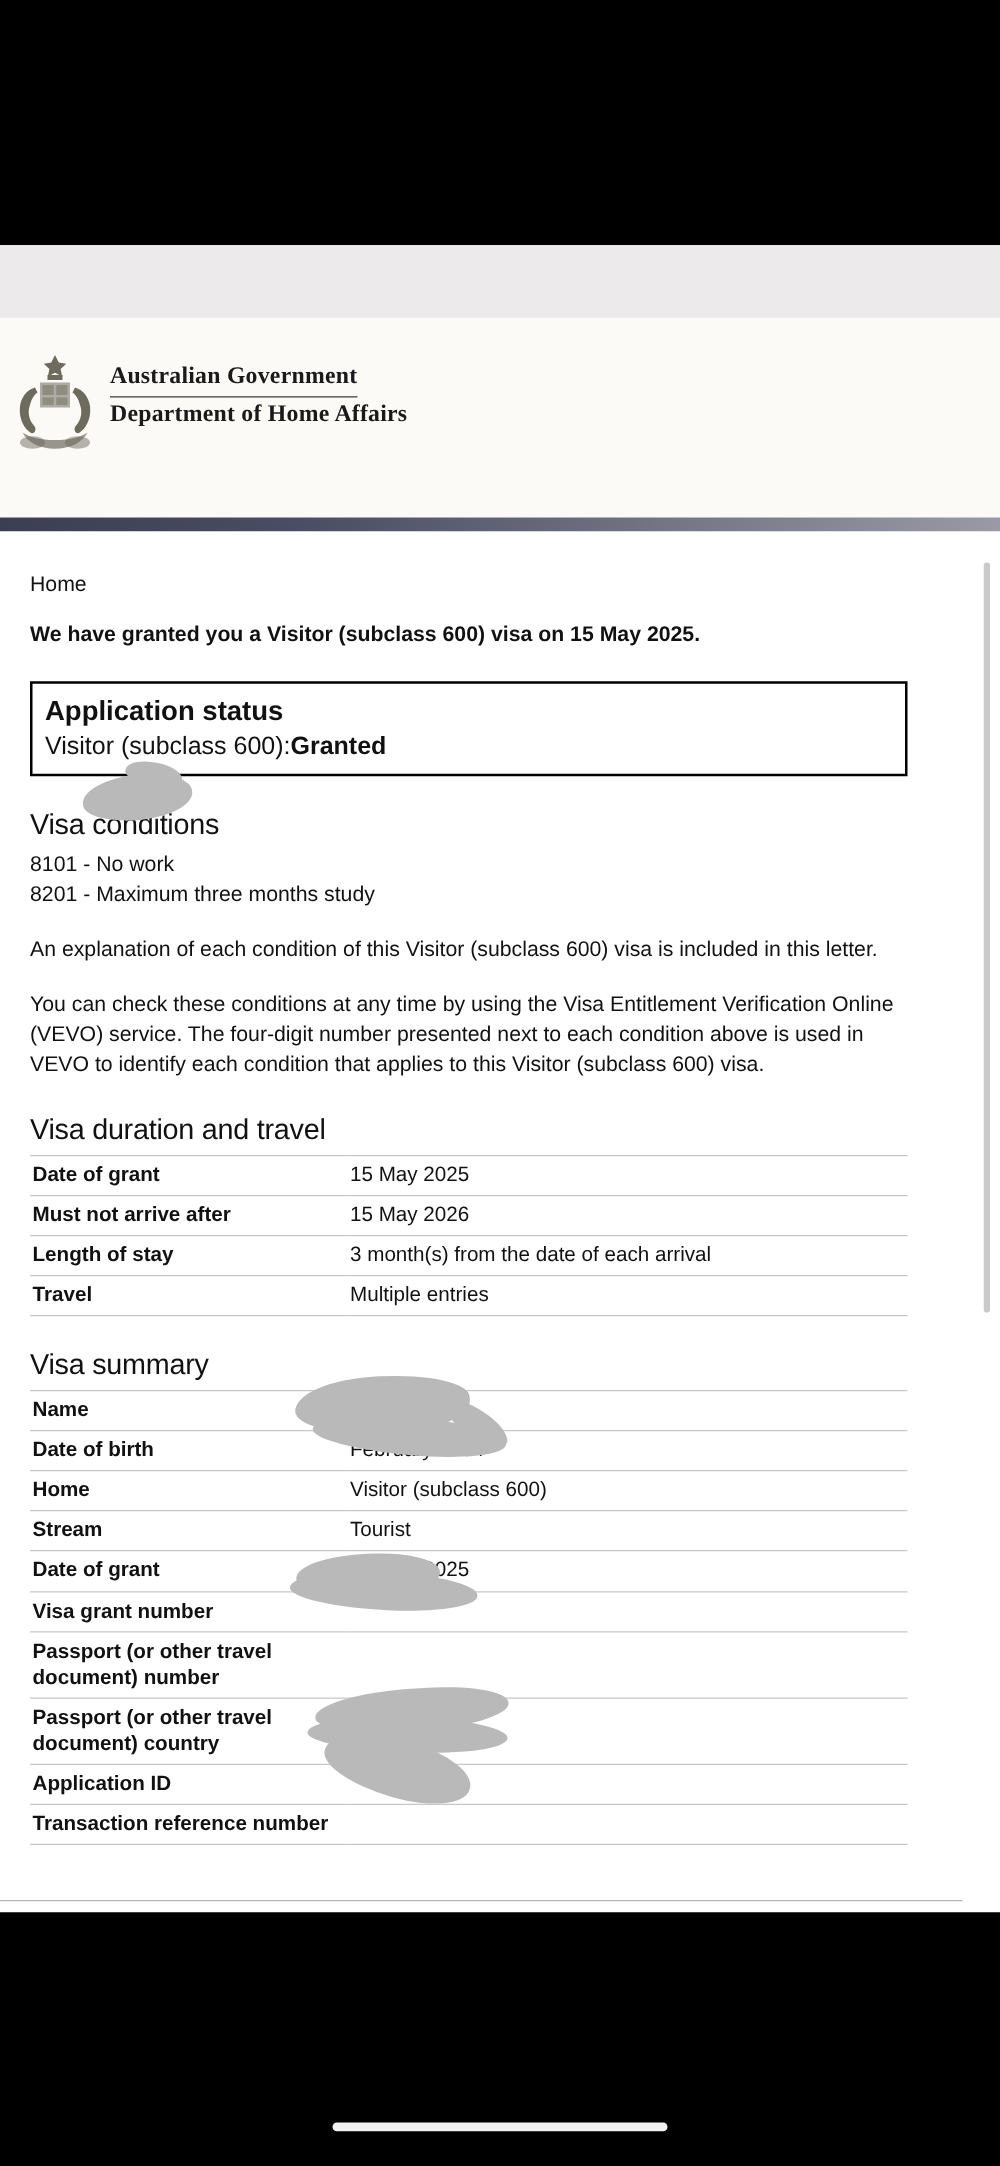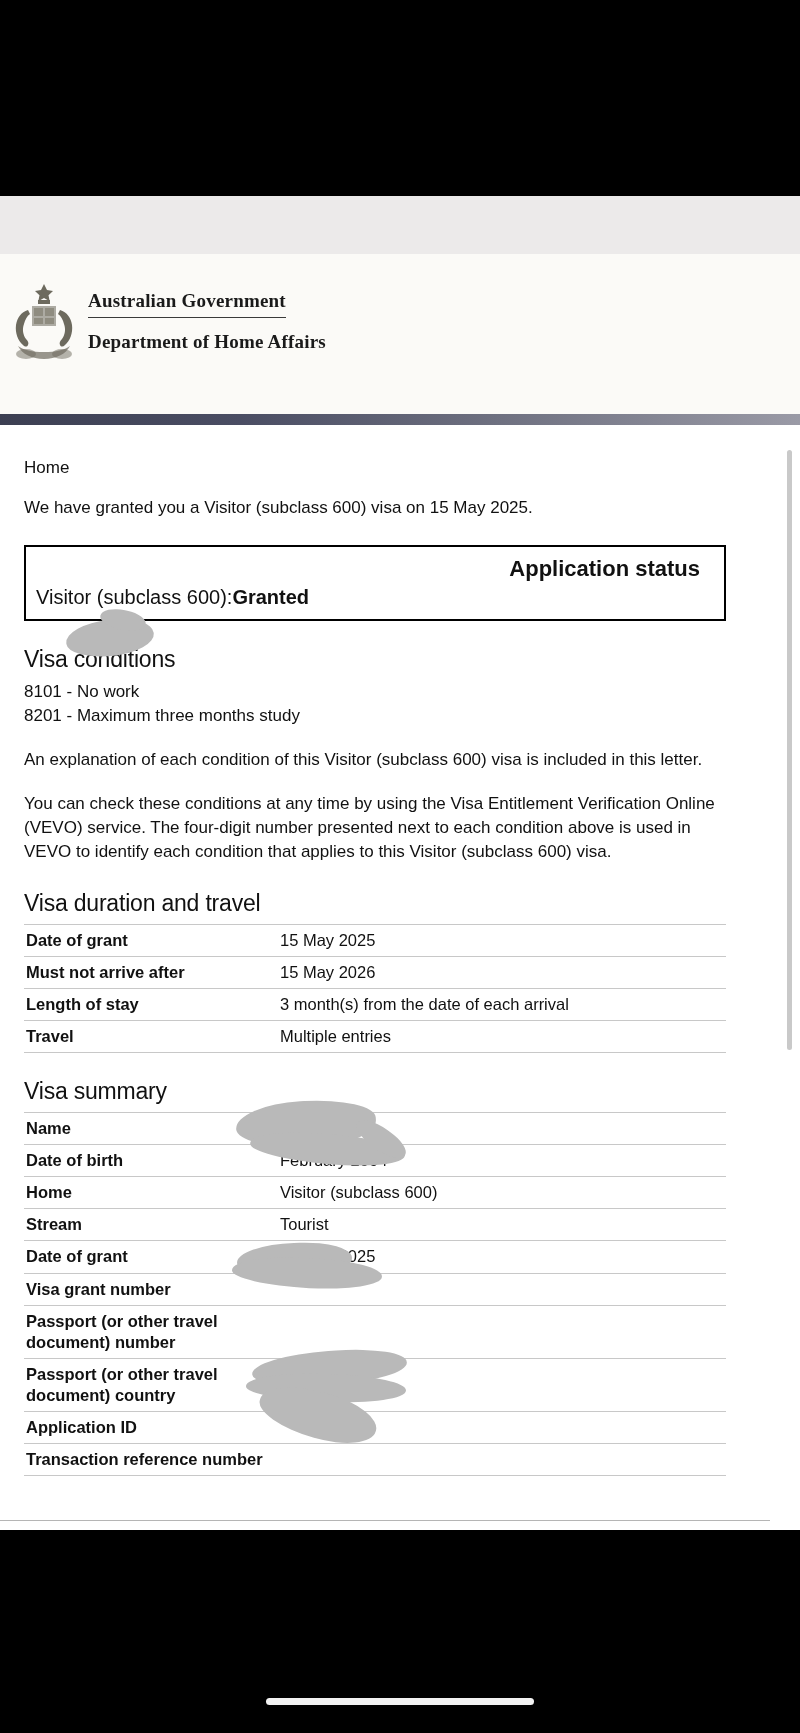--- a/index.html
+++ b/index.html
@@ -100,21 +100,21 @@
     padding-bottom: 5px;
     border-bottom: 1.5px solid #3a3a3a;
     display: inline-block;
   }
   .gov-line2 {
     font-family: "Liberation Serif", serif;
     font-weight: bold;
     font-size: 19px;
     color: #1a1a1a;
     letter-spacing: 0.2px;
-    margin-top: 13px;
+    margin-top: 3px;
   }
 
   .band {
     position: absolute;
     left: 0;
     top: 218px;
     width: 800px;
     height: 11px;
     background: linear-gradient(to right, #3c3f52 0%, #4a4d63 30%, #6e7080 62%, #9a9aa6 100%);
   }
@@ -133,30 +133,30 @@
   .dear-row {
     position: relative;
     font-size: 17px;
     margin-top: 33px;
     height: 26px;
   }
   .granted-line {
     font-size: 17px;
     margin-top: 13px;
     line-height: 1.35;
+    font-weight: bold;
   }
 
   
   .status-box {
     margin-top: 25px;
     border: 2px solid #000;
-    padding: 8px 24px 10px 10px;
+    padding: 8px 10px 10px 10px;
     width: 702px;
     box-sizing: border-box;
-    text-align: right;
   }
   .status-title {
     font-size: 22px;
     font-weight: bold;
     line-height: 1.25;
   }
   .status-row {
     display: flex;
     align-items: baseline;
     margin-top: 4px;

